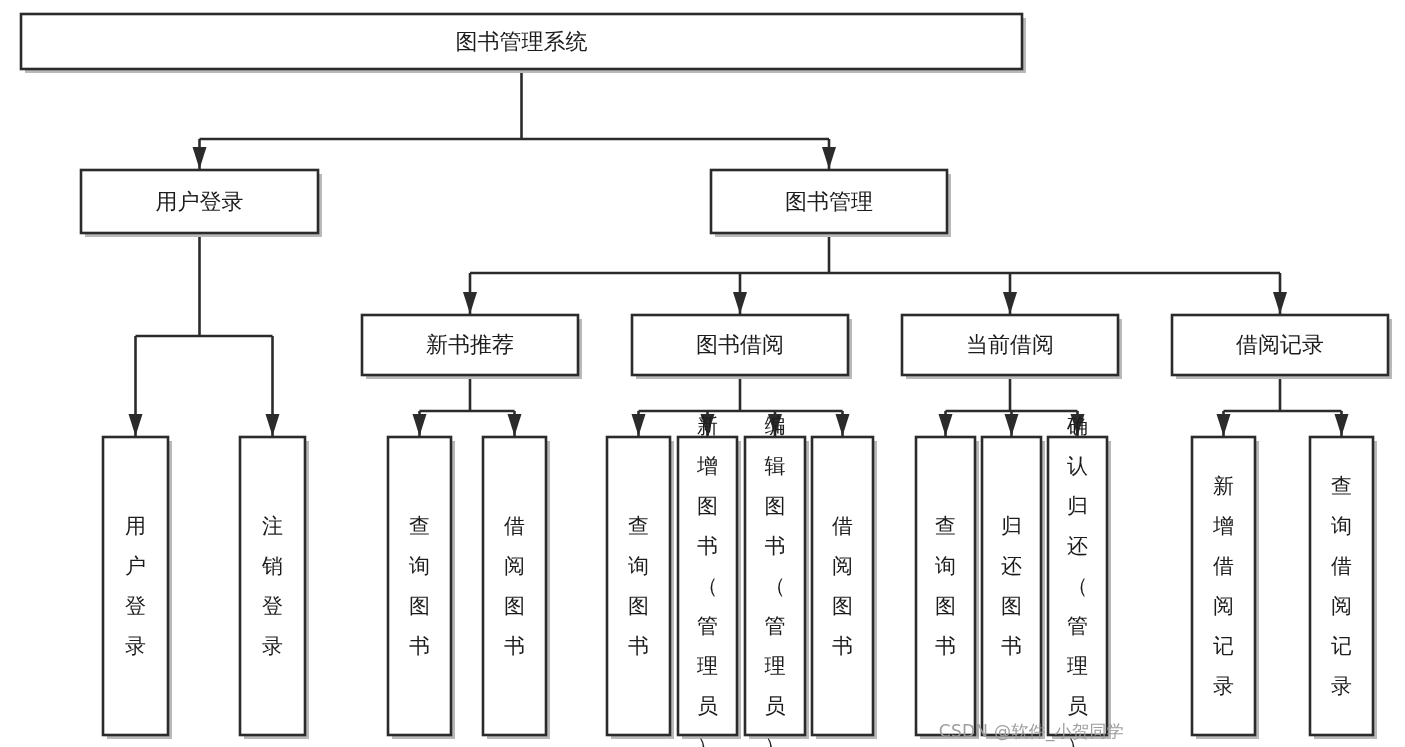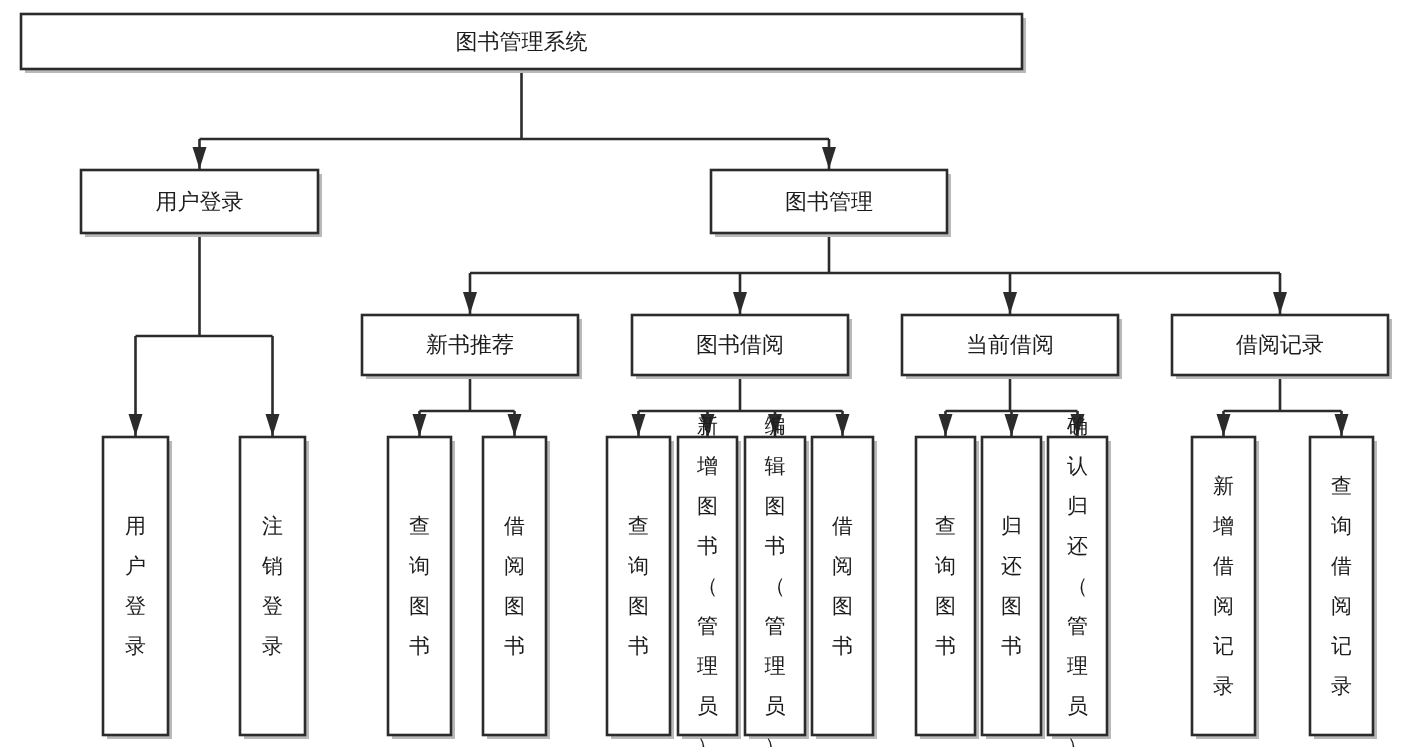--- a/index.html
+++ b/index.html
@@ -284,13 +284,14 @@
           <rect x="1310" y="437" width="63" height="298" class="node-box"></rect>
           <text x="1341.5" y="493" class="node-label-vertical">查</text>
           <text x="1341.5" y="533" class="node-label-vertical">询</text>
           <text x="1341.5" y="573" class="node-label-vertical">借</text>
           <text x="1341.5" y="613" class="node-label-vertical">阅</text>
           <text x="1341.5" y="653" class="node-label-vertical">记</text>
           <text x="1341.5" y="693" class="node-label-vertical">录</text>
         </g>
       </g>
   </svg>
+  <div class="watermark">CSDN @软件_小贺同学</div>
 </div>
 
 </body></html>

